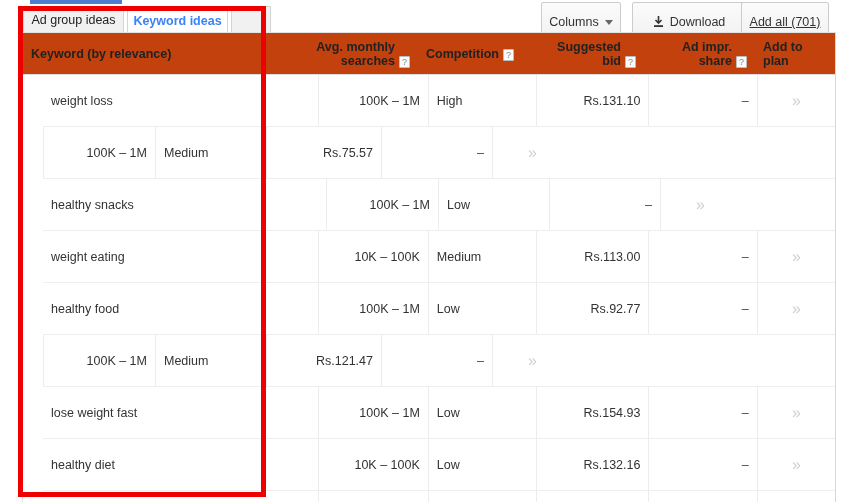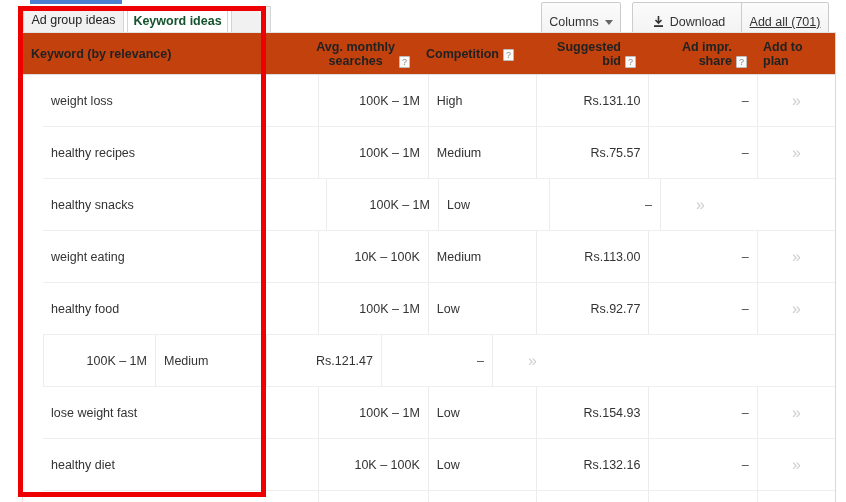--- a/index.html
+++ b/index.html
@@ -29,21 +29,21 @@
     position: absolute; top: 3px; height: 27px;
     border: 1px solid #d4d4d4;
     background: #f1f1f1;
     font-size: 12.5px; color: #333;
     display: flex; align-items: center; justify-content: center;
     border-bottom: none;
   }
   .tab.inactive { left: 23px; width: 101px; color: #222; }
   .tab.active {
     left: 127px; width: 101px;
-    background: #ffffff; font-weight: bold; color: #14532d;
+    background: #ffffff; font-weight: bold; color: #3b82f6;
     height: 29px; top: 3px;
   }
   .tab.blank { left: 231px; width: 40px; background:#f1f1f1; }
 
   
   .topbtn {
     position: absolute; top: 2px; height: 40px;
     border: 1px solid #ccc; border-radius: 2px;
     background: linear-gradient(#fbfbfb, #f1f1f1);
     font-size: 12.5px; color: #333;
@@ -106,21 +106,21 @@
   .c-comp    { width: 111px; }
   .c-bid     { width: 115px; justify-content: flex-end; text-align: right; }
   .c-impr    { width: 111px; justify-content: flex-end; text-align: right; }
   .c-plan    { width: 80px;  justify-content: center; }
 
   .th.c-vol, .th.c-bid, .th.c-impr {
     justify-content: flex-end; text-align: right;
   }
   .th.c-plan { justify-content: center; }
   .th-inner { display: flex; align-items: flex-end; gap: 4px; }
-  .th-stack { text-align: center; }
+  .th-stack { text-align: right; }
 
   .help {
     display: inline-block;
     width: 11px; height: 12px;
     border: 1px solid #bdbdbd;
     background: #fafafa;
     color: #8a8a8a;
     font-size: 9px; font-weight: normal;
     line-height: 11px; text-align: center;
     border-radius: 1px;
@@ -222,21 +222,20 @@
           <div class="cell c-comp">High</div>
           <div class="cell c-bid">Rs.131.10</div>
           <div class="cell c-impr">
             <span class="dash">–</span>
           </div>
           <div class="cell c-plan">
             <span class="chev">»</span>
           </div>
         </div>
         <div class="row">
-          <div class="cell c-keyword first">healthy recipes</div>
           <div class="cell c-vol">100K – 1M</div>
           <div class="cell c-comp">Medium</div>
           <div class="cell c-bid">Rs.75.57</div>
           <div class="cell c-impr">
             <span class="dash">–</span>
           </div>
           <div class="cell c-plan">
             <span class="chev">»</span>
           </div>
         </div>

